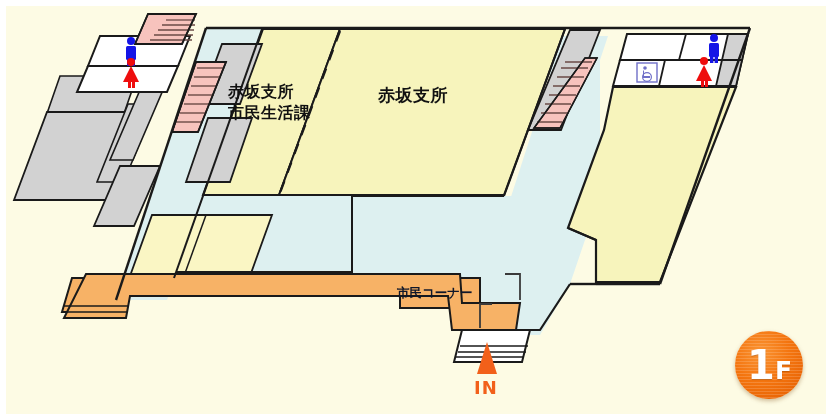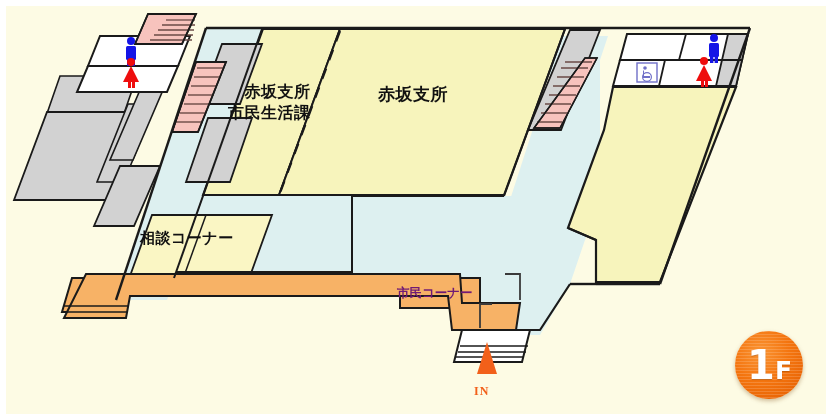--- a/index.html
+++ b/index.html
@@ -31,56 +31,54 @@
     width: 832px;
     height: 420px;
     z-index: 10;
   }
   .map-label {
     position: absolute;
     z-index: 30;
     font-weight: bold;
     color: #111111;
     white-space: nowrap;
-    text-align: right;
+    text-align: left;
     line-height: 1.30;
     letter-spacing: 0.5px;
-    font-family: Liberation Serif, serif;
   }
   #label-sangyo {
     left: 228px;
     top: 82px;
     font-size: 16px;
   }
   #label-shimin-seikatsu {
     left: 378px;
     top: 84px;
     font-size: 17px;
   }
   #label-soudan {
     left: 140px;
     top: 229px;
     font-size: 15px;
   }
   #label-shimin-corner {
     left: 397px;
     top: 285px;
     font-size: 12.5px;
-    color: #701a75;
+    color: #0f172a;
     font-weight: bold;
     letter-spacing: 0px;
   }
   #label-in {
     left: 474px;
     top: 376px;
-    font-size: 12px;
+    font-size: 18px;
     color: #f2601a;
     font-weight: bold;
     letter-spacing: 1px;
-    margin-top: 8px;
   }
   
   #floor-badge {
     position: absolute;
     left: 735px;
     top: 331px;
     width: 68px;
     height: 68px;
     border-radius: 50%;
     background: radial-gradient(circle at 38% 32%, #fa9433 0%, #f4750f 45%, #e25c00 100%);
@@ -320,21 +318,20 @@
 
   <div class="map-label" id="label-sangyo">
     <div>赤坂支所</div>
     <div>市民生活課</div>
   </div>
 
   <div class="map-label" id="label-shimin-seikatsu">
     <div>赤坂支所</div>
   </div>
 
-  <div class="map-label" id="label-soudan">相談コーナー</div>
 
   <div class="map-label" id="label-shimin-corner">市民コーナー</div>
 
   <div class="map-label" id="label-in">IN</div>
 
   <div id="floor-badge">
     <div id="floor-badge-text">
       <span id="floor-badge-num">1</span>
       <span id="floor-badge-suffix">F</span>
     </div>

